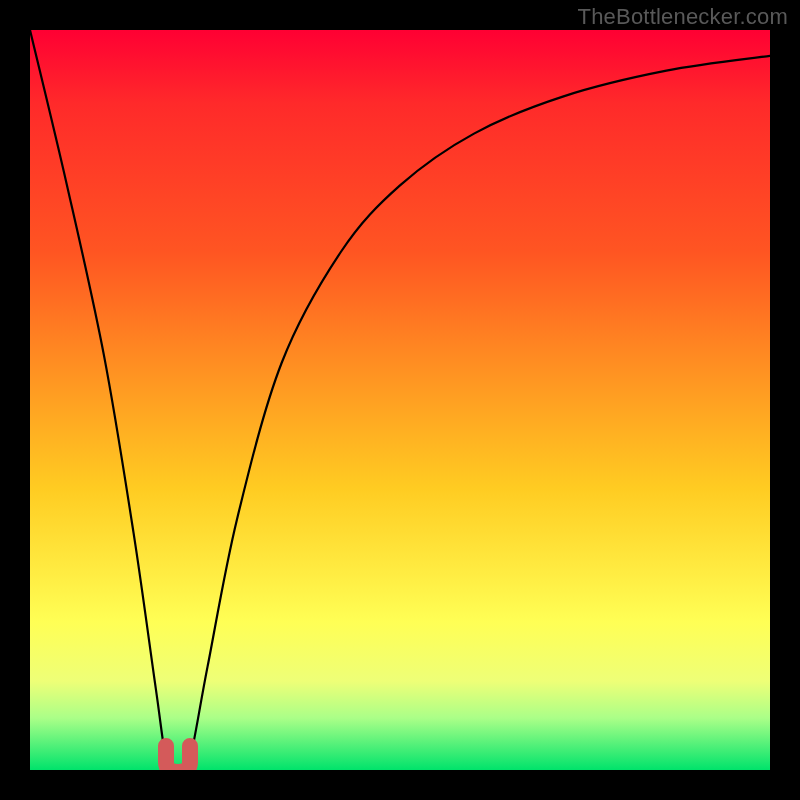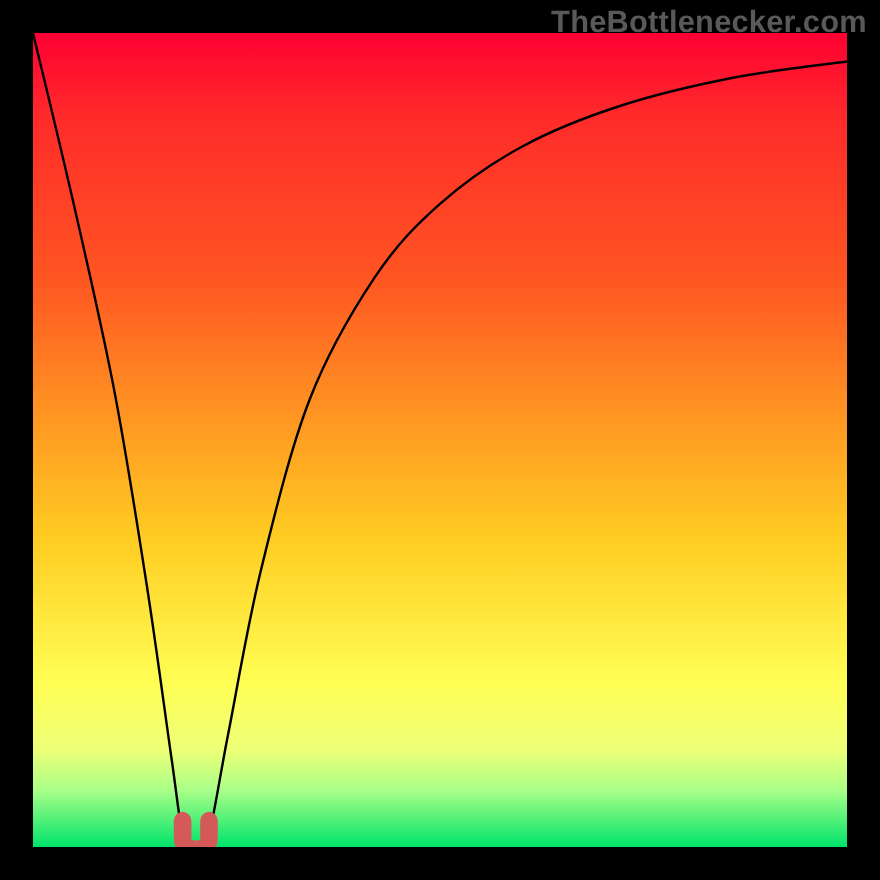--- a/index.html
+++ b/index.html
@@ -44,22 +44,22 @@
       #eeff77 88%,
       #aaff88 93%,
       #00e36b 100%
     );
   }
   .attribution {
     position: absolute;
     top: 4px;
     right: 12px;
     color: #595959;
-    font-size: 28px;
-    font-weight: 700;
+    font-size: 22px;
+    font-weight: 400;
     letter-spacing: 0.2px;
     user-select: none;
   }
   svg.curves {
     position: absolute;
     top: 0;
     left: 0;
     width: 100%;
     height: 100%;
   }

